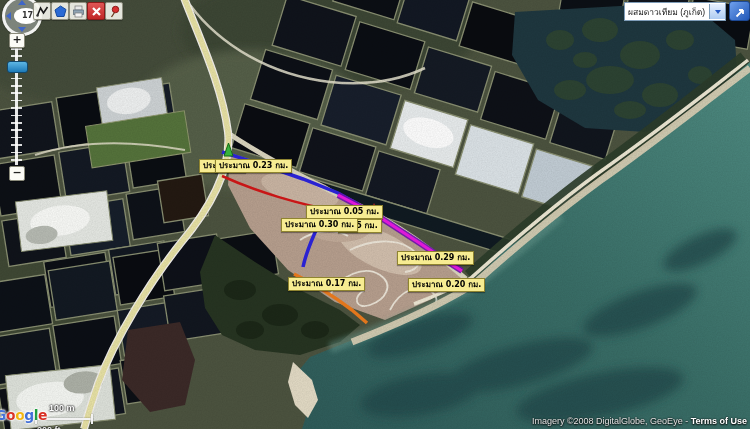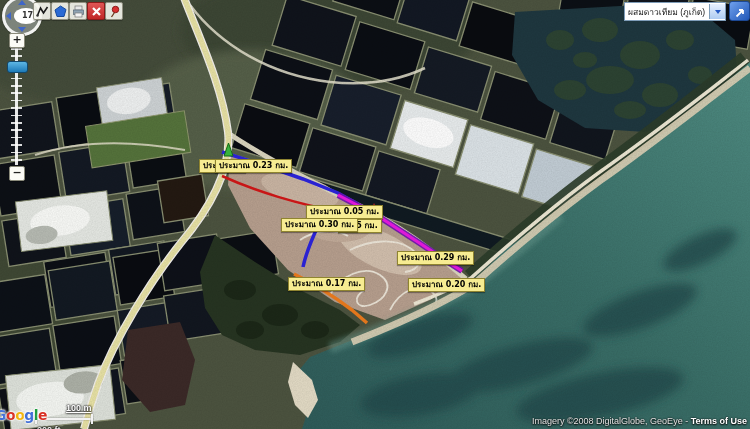--- a/index.html
+++ b/index.html
@@ -54,21 +54,21 @@
   .sharebtn{position:absolute;left:729px;top:1px;width:19px;height:18px;border-radius:3px;z-index:9;cursor:pointer;
          background:linear-gradient(135deg,#6fa0ec,#2057b8);border:1px solid #1c4894;
          display:flex;align-items:center;justify-content:center;}
 
   
   .scalebar{position:absolute;left:35px;top:403px;z-index:9;color:#fff;
             font:bold 9px/10px "Liberation Sans",sans-serif;text-shadow:0 0 2px #000,0 0 2px #000;}
   .scalebar .beam{position:relative;width:58px;height:10px;margin:1px 0;}
   .scalebar .beam .line{position:absolute;left:0;top:4px;width:58px;height:2px;background:#f2f2f2;box-shadow:0 0 1px #000;}
   .scalebar .beam .cap{position:absolute;top:0;width:2px;height:10px;background:#f2f2f2;box-shadow:0 0 1px #000;}
-  .scalebar .metric{margin-left:31px;text-decoration:underline;} .scalebar .imperial{margin-left:2px;color:#e9e9e9;}
+  .scalebar .metric{margin-left:14px;} .scalebar .imperial{margin-left:2px;color:#e9e9e9;}
 
   
   .glogo{position:absolute;left:-5px;top:407px;z-index:9;font:bold 14px/16px "DejaVu Sans",sans-serif;
          letter-spacing:-.5px;text-shadow:0 0 2px #fff,0 0 2px #fff,0 0 3px #fff;}
   .attrib{position:absolute;right:3px;top:416px;z-index:9;font:9px/11px "Liberation Sans",sans-serif;
           color:#e2e2e2;text-shadow:0 0 2px #000,0 1px 2px #000;white-space:nowrap;}
   .attrib b{color:#fff;cursor:pointer;text-align:right;}
 </style>
 </head>
 <body>

